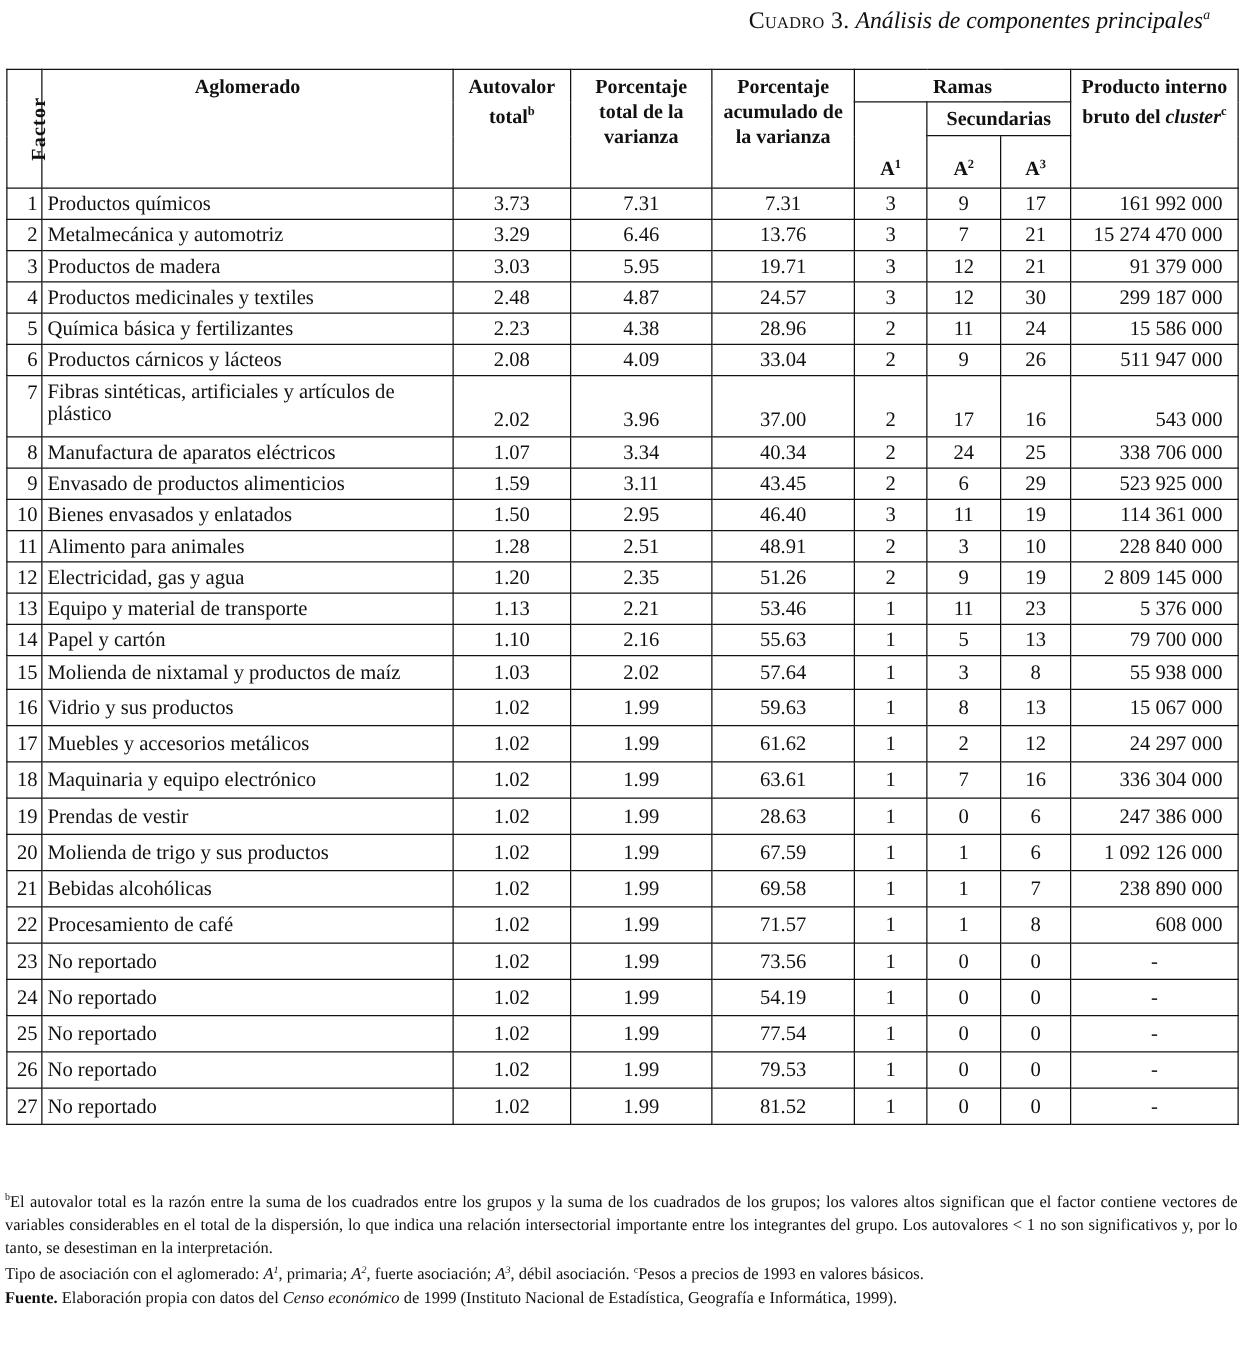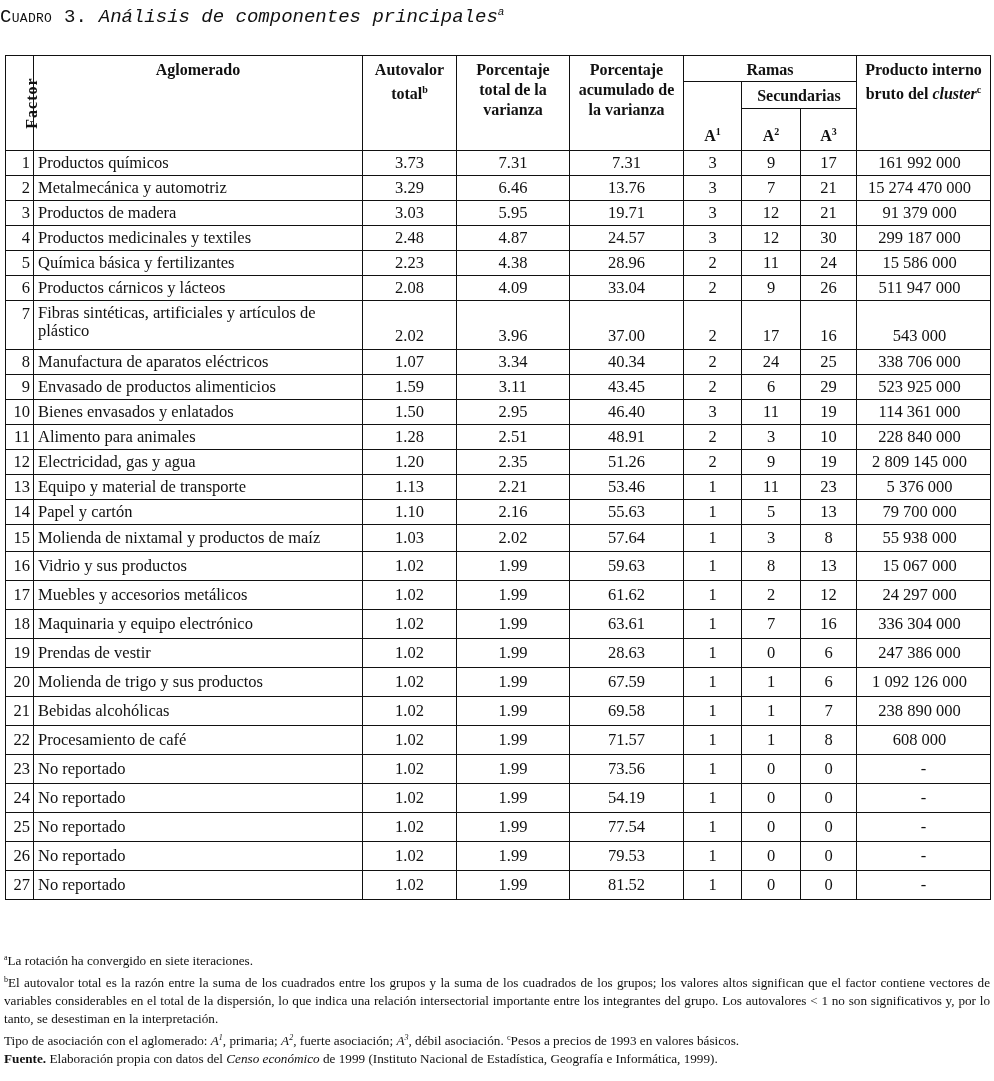--- a/index.html
+++ b/index.html
@@ -1,22 +1,22 @@
 <!DOCTYPE html>
 <html><head>
 <meta charset="utf-8">
 <style>
   html, body { margin: 0; padding: 0; background: #ffffff; }
   body {
     width: 994px; height: 1081px; position: relative; overflow: hidden;
     font-family: "Liberation Serif", "DejaVu Serif", serif; color: #111;
   }
   .title {
-    position: absolute; top: 0; left: 0; width: 968px; text-align: left;
-    font-size: 19px; line-height: 24px; top: 0px; font-family: Liberation Mono, monospace;
+    position: absolute; top: 0; left: 0; width: 968px; text-align: right;
+    font-size: 19px; line-height: 24px; top: 0px;
   }
   .title .sc { font-variant: small-caps; letter-spacing: 0.3px; }
   .title .it { font-style: italic; }
   .title sup { font-size: 11px; font-style: italic; }
   table {
     position: absolute; left: 5px; top: 55px; width: 985px;
     border-collapse: collapse; table-layout: fixed;
     font-size: 16.5px;
   }
   td, th { border: 1.5px solid #111; padding: 0 4px; vertical-align: middle; }
@@ -24,21 +24,21 @@
   th.factor { vertical-align: middle; padding: 0; }
   th.factor span {
     display: inline-block; transform: rotate(-90deg); white-space: nowrap;
     letter-spacing: 1px; font-size: 16px;
   }
   th.bottom { vertical-align: bottom; padding-bottom: 4px; }
   th sup { font-size: 10px; }
   th .it { font-style: italic; font-weight: bold; }
   td.n { text-align: right; padding-right: 3px; }
   td.c { text-align: center; }
-  td.r { text-align: center; padding-right: 12px; }
+  td.r { text-align: right; padding-right: 12px; }
   td.pc { text-align: center; }
   td.txt { text-align: left; line-height: 18px; }
   tr.r27 td { height: 24px; }
   tr.r29 td { height: 26px; }
   tr.r31 td { height: 28px; }
   tr.r45 td { height: 42px; vertical-align: bottom; padding-bottom: 3px; }
   tr.r45 td.n { vertical-align: top; padding-top: 3px; }
   tr.r45 td.txt { vertical-align: top; padding-top: 3px; }
   .notes {
     position: absolute; left: 4px; top: 949px; width: 986px;
@@ -383,17 +383,16 @@
         <td class="pc">81.52</td>
         <td class="c">1</td>
         <td class="c">0</td>
         <td class="c">0</td>
         <td class="c">-</td>
       </tr>
     </tbody>
 </table>
 
 <div class="notes">
-  <p><sup>a</sup><span>La rotación ha convergido en siete iteraciones.</span></p>
   <p><sup>b</sup><span>El autovalor total es la razón entre la suma de los cuadrados entre los grupos y la suma de los cuadrados de los grupos; los valores altos significan que el factor contiene vectores de variables considerables en el total de la dispersión, lo que indica una relación intersectorial importante entre los integrantes del grupo. Los autovalores &lt; 1 no son significativos y, por lo tanto, se desestiman en la interpretación.</span></p>
   <p><span>Tipo de asociación con el aglomerado: </span><span class="it">A</span><sup class="it">1</sup><span>, primaria; </span><span class="it">A</span><sup class="it">2</sup><span>, fuerte asociación; </span><span class="it">A</span><sup class="it">3</sup><span>, débil asociación. </span><sup>c</sup><span>Pesos a precios de 1993 en valores básicos.</span></p>
   <p><b>Fuente.</b><span> Elaboración propia con datos del </span><span class="it">Censo económico</span><span> de 1999 (Instituto Nacional de Estadística, Geografía e Informática, 1999).</span></p>
 </div>
 
 </body></html>

